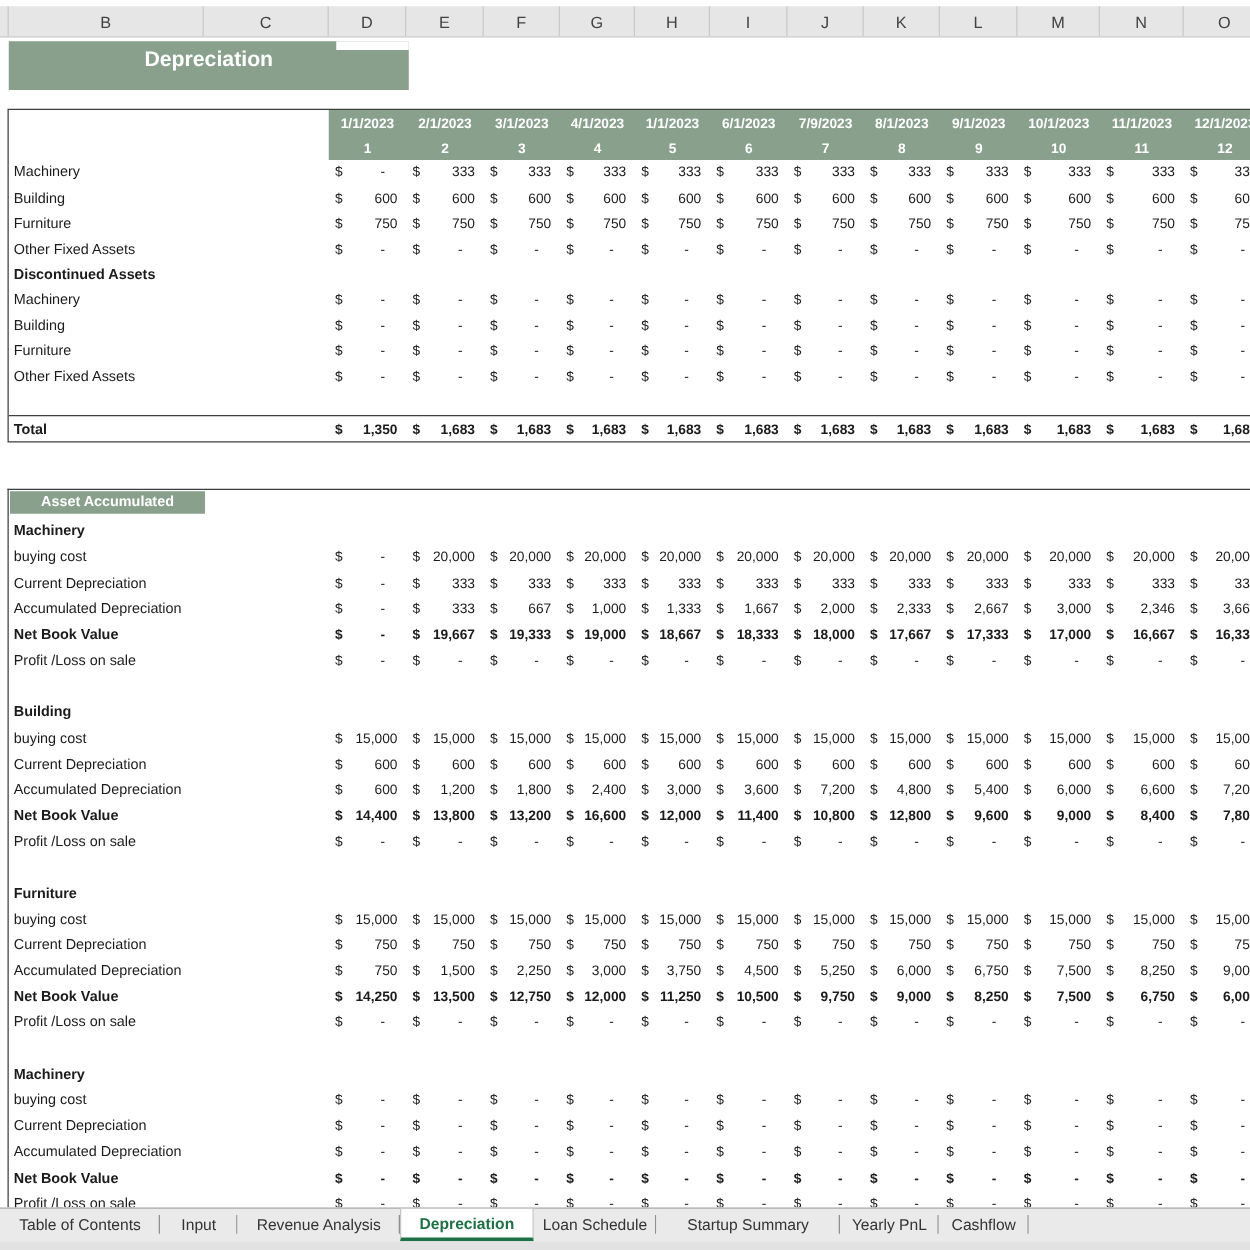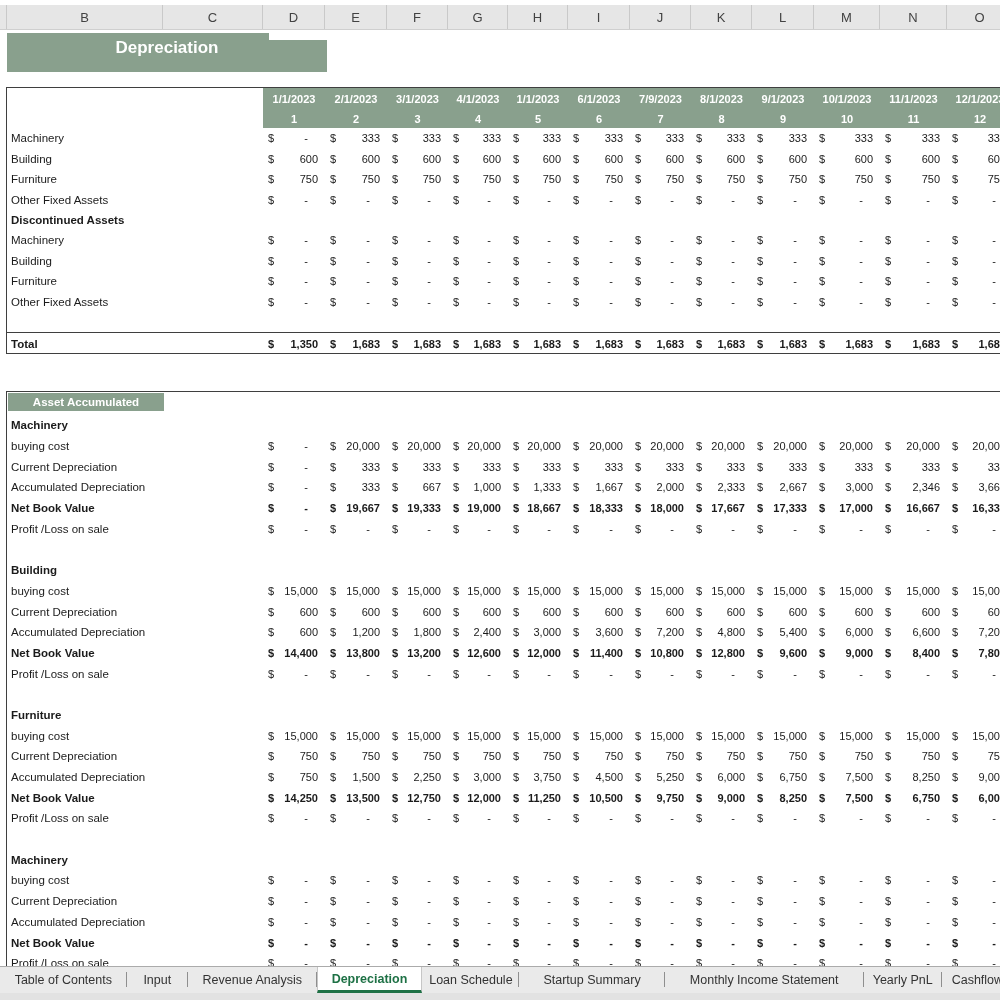--- a/index.html
+++ b/index.html
@@ -1008,21 +1008,21 @@
           <div class="mc b" style="width: 62px;">
             <span class="s">$</span>
             <span class="v">13,800</span>
           </div>
           <div class="mc b" style="width: 61px;">
             <span class="s">$</span>
             <span class="v">13,200</span>
           </div>
           <div class="mc b" style="width: 60px;">
             <span class="s">$</span>
-            <span class="v">12,600</span>
+            <span class="v">16,600</span>
           </div>
           <div class="mc b" style="width: 60px;">
             <span class="s">$</span>
             <span class="v">12,000</span>
           </div>
           <div class="mc b" style="width: 62px;">
             <span class="s">$</span>
             <span class="v">11,400</span>
           </div>
           <div class="mc b" style="width: 61px;">
@@ -1626,18 +1626,17 @@
       </div>
   </div>
 
   <div class="tabbar" id="tabbar">
       <div class="tab" style="width: 128px;">Table of Contents</div>
       <div class="tab" style="width: 62px;">Input</div>
       <div class="tab" style="width: 130px;">Revenue Analysis</div>
       <div class="tab active" style="width: 107px;">Depreciation</div>
       <div class="tab" style="width: 98px;">Loan Schedule</div>
       <div class="tab" style="width: 147px;">Startup Summary</div>
-      <div class="tab" style="width: 201px;">Monthly Income Statement</div>
       <div class="tab" style="width: 79px;">Yearly PnL</div>
       <div class="tab" style="width: 72px;">Cashflow</div>
     </div>
   <div class="strip"></div>
 </div>
 
 </body></html>

